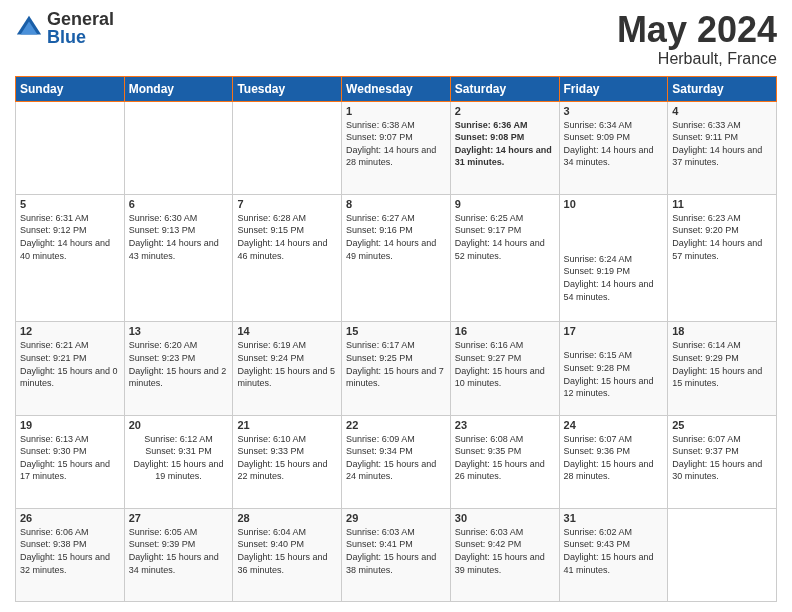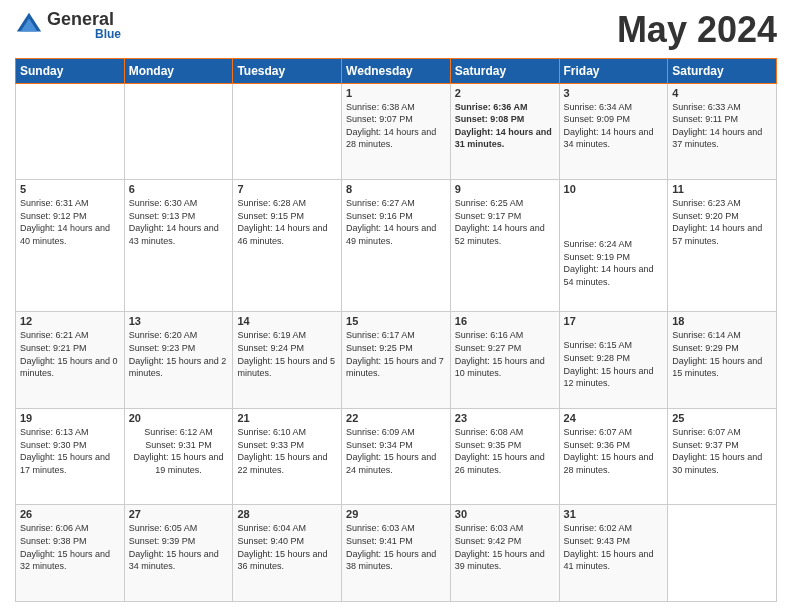--- a/index.html
+++ b/index.html
@@ -32,24 +32,23 @@
       display: flex;
       flex-direction: column;
       line-height: 1;
     }
     .logo-general {
       font-size: 18px;
       font-weight: bold;
       color: #333;
     }
     .logo-blue {
-      font-size: 12px;
+      font-size: 18px;
       font-weight: bold;
       color: #1a5fa8;
-      margin-left: 48px;
     }
     .logo-icon {
       width: 28px;
       height: 28px;
     }
     .title-block {
       text-align: right;
     }
     .title-month {
       font-size: 36px;
@@ -117,20 +116,21 @@
         <polygon points="15,2 28,22 2,22" fill="#1a5fa8"></polygon>
         <polygon points="15,8 24,22 6,22" fill="#4a90d9"></polygon>
       </svg>
       <div class="logo-text">
         <span class="logo-general">General</span>
         <span class="logo-blue">Blue</span>
       </div>
     </div>
     <div class="title-block">
       <div class="title-month">May 2024</div>
+      <div class="title-location">Herbault, France</div>
     </div>
   </div>
 
   <table class="calendar">
     <thead>
       <tr>
         <th>Sunday</th>
         <th>Monday</th>
         <th>Tuesday</th>
         <th>Wednesday</th>

